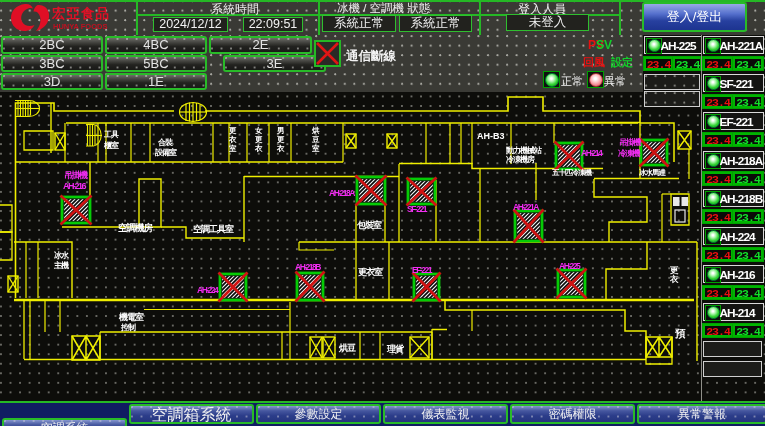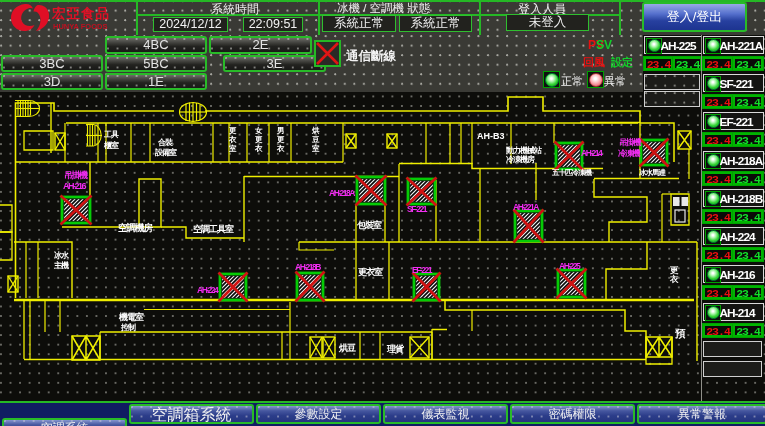--- a/index.html
+++ b/index.html
@@ -407,20 +407,21 @@
 <div class="abs vbox cjk" style="left:322px;top:15px;width:72px;height:15px;">系統正常</div>
 
 <div class="abs vbox cjk" style="left:399px;top:15px;width:71px;height:15px;">系統正常</div>
 
 <div class="abs vbox cjk" style="left:506px;top:14px;width:81px;height:15px;">未登入</div>
 
 <div class="abs bluebtn cjk" style="left:642px;top:2px;width:101px;height:26px;font-size:13px;line-height:26px;text-align:center;">登入/登出</div>
 
 <div class="abs gray dots" style="left:0;top:35px;width:643px;height:57px;"></div>
 
+<div class="abs btn" style="left:1px;top:36px;width:98px;height:14px;line-height:14px;">2BC</div>
 
 <div class="abs btn" style="left:105px;top:36px;width:98px;height:14px;line-height:14px;">4BC</div>
 
 <div class="abs btn" style="left:209px;top:36px;width:99px;height:14px;line-height:14px;">2E</div>
 
 <div class="abs btn" style="left:1px;top:55px;width:98px;height:13px;line-height:13px;">3BC</div>
 
 <div class="abs btn" style="left:105px;top:55px;width:98px;height:13px;line-height:13px;">5BC</div>
 
 <div class="abs btn" style="left:223px;top:55px;width:99px;height:13px;line-height:13px;text-align:center;">3E</div>

